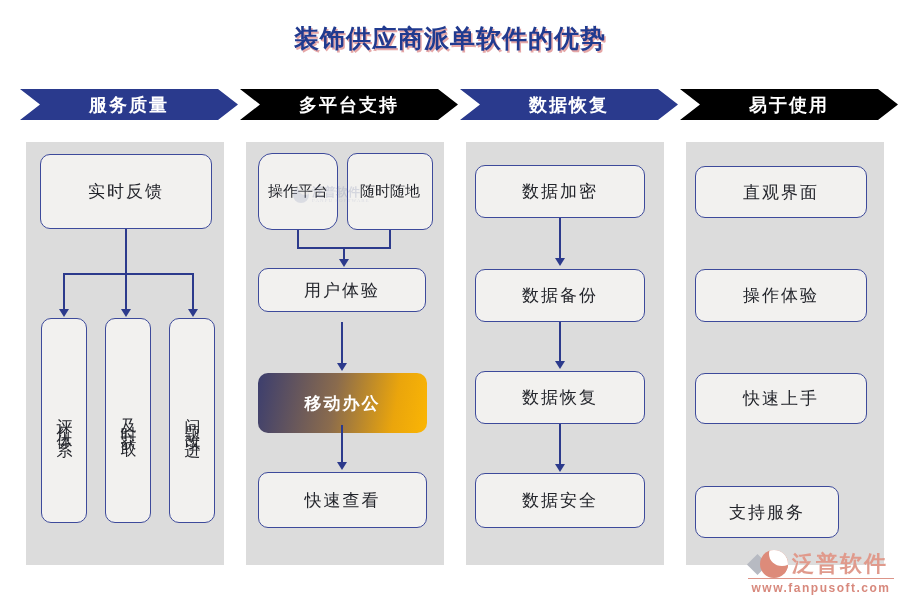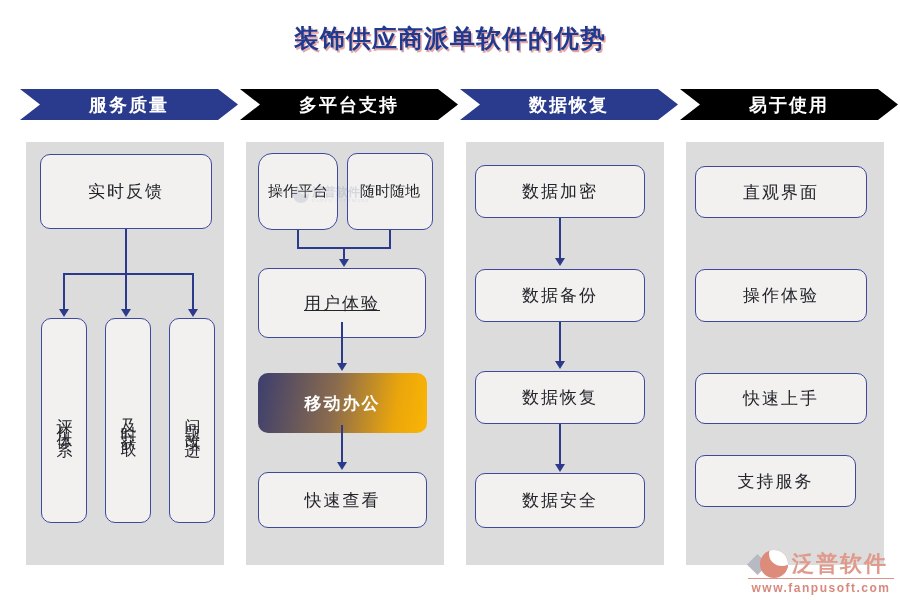--- a/index.html
+++ b/index.html
@@ -105,21 +105,21 @@
 
 <div class="node" style="left:258px;top:153px;width:80px;height:77px;font-size:15px;letter-spacing:0;border-radius:14px;">操作平台</div>
 <div class="node" style="left:347px;top:153px;width:86px;height:77px;font-size:15px;letter-spacing:0;">随时随地</div>
 
 <div class="vline" style="left:297px;top:230px;height:19px;"></div>
 <div class="vline" style="left:389px;top:230px;height:19px;"></div>
 <div class="hline" style="left:297px;top:247px;width:94px;"></div>
 <div class="vline" style="left:343px;top:247px;height:13px;"></div>
 <div class="arrow-down" style="left:339px;top:259px;"></div>
 
-<div class="node" style="left:258px;top:268px;width:168px;height:70px;text-decoration:underline;">用户体验</div>
+<div class="node" style="left:258px;top:268px;width:168px;height:44px;">用户体验</div>
 
 <div class="vline" style="left:341px;top:322px;height:42px;"></div>
 <div class="arrow-down" style="left:337px;top:363px;"></div>
 
 <div class="node highlight" style="left:258px;top:373px;width:169px;height:60px;">移动办公</div>
 
 <div class="vline" style="left:341px;top:425px;height:38px;"></div>
 <div class="arrow-down" style="left:337px;top:462px;"></div>
 
 <div class="node" style="left:258px;top:472px;width:169px;height:56px;">快速查看</div>
@@ -137,21 +137,21 @@
 <div class="node" style="left:475px;top:371px;width:170px;height:53px;">数据恢复</div>
 
 <div class="vline" style="left:559px;top:424px;height:41px;"></div>
 <div class="arrow-down" style="left:555px;top:464px;"></div>
 
 <div class="node" style="left:475px;top:473px;width:170px;height:55px;">数据安全</div>
 
 <div class="node" style="left:695px;top:166px;width:172px;height:52px;">直观界面</div>
 <div class="node" style="left:695px;top:269px;width:172px;height:53px;">操作体验</div>
 <div class="node" style="left:695px;top:373px;width:172px;height:51px;">快速上手</div>
-<div class="node" style="left:695px;top:455px;width:161px;height:52px;">支持服务</div>
+<div class="node" style="left:695px;top:486px;width:144px;height:52px;">支持服务</div>
 
 <div class="wm-center">
   <div class="wm-circle"></div>
   <div class="wm-text">
     <span class="wm-brand">泛普软件</span>
     <span class="wm-sub">FANPU SOFTWARE</span>
   </div>
 </div>
 
 <div class="fanpu">

